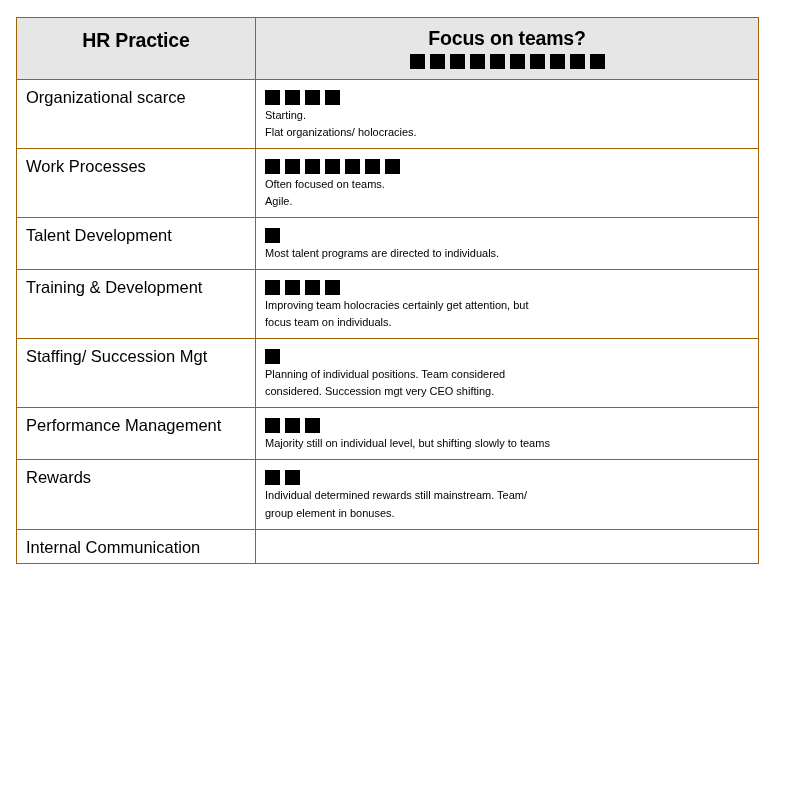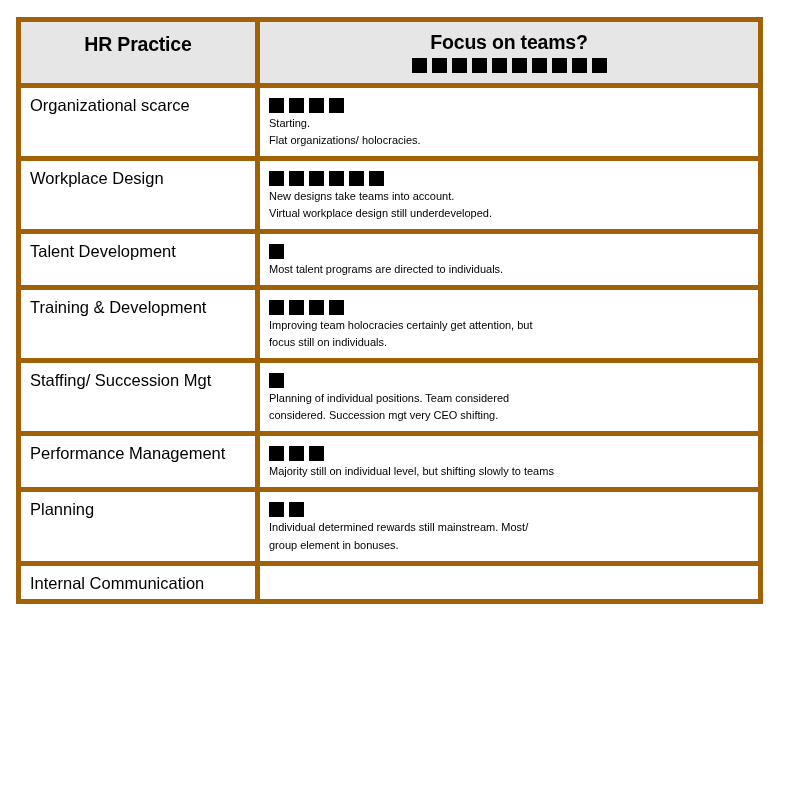--- a/index.html
+++ b/index.html
@@ -22,21 +22,21 @@
   }
   #hr-table {
     position: absolute;
     left: 16px;
     top: 17px;
     width: 742px;
     border-collapse: collapse;
     table-layout: fixed;
   }
   #hr-table td, #hr-table th {
-    border: 5px solid #a16207;
+    border: 1px solid #a16207;
     vertical-align: top;
     padding: 0;
   }
   col.col-practice { width: 239px; }
   col.col-focus    { width: 503px; }
 
   
   .hdr-cell {
     background: #e6e6e6;
     text-align: center;
@@ -114,62 +114,62 @@
     <tbody id="table-body">
         <tr>
           <td class="practice-cell">Organizational scarce</td>
           <td class="focus-cell">
             <div class="sq-row"><span class="sq"></span><span class="sq"></span><span class="sq"></span><span class="sq"></span></div>
             <div class="note-line">Starting.</div>
             <div class="note-line">Flat organizations/ holocracies.</div>
           </td>
         </tr>
         <tr>
-          <td class="practice-cell">Workplace Design</td>
+          <td class="practice-cell">Work Processes</td>
           <td class="focus-cell">
-            <div class="sq-row"><span class="sq"></span><span class="sq"></span><span class="sq"></span><span class="sq"></span><span class="sq"></span><span class="sq"></span></div>
-            <div class="note-line">New designs take teams into account.</div>
-            <div class="note-line">Virtual workplace design still underdeveloped.</div>
+            <div class="sq-row"><span class="sq"></span><span class="sq"></span><span class="sq"></span><span class="sq"></span><span class="sq"></span><span class="sq"></span><span class="sq"></span></div>
+            <div class="note-line">Often focused on teams.</div>
+            <div class="note-line">Agile.</div>
           </td>
         </tr>
         <tr>
           <td class="practice-cell">Talent Development</td>
           <td class="focus-cell">
             <div class="sq-row"><span class="sq"></span></div>
             <div class="note-line">Most talent programs are directed to individuals.</div>
           </td>
         </tr>
         <tr>
           <td class="practice-cell">Training &amp; Development</td>
           <td class="focus-cell">
             <div class="sq-row"><span class="sq"></span><span class="sq"></span><span class="sq"></span><span class="sq"></span></div>
             <div class="note-line">Improving team holocracies certainly get attention, but</div>
-            <div class="note-line">focus still on individuals.</div>
+            <div class="note-line">focus team on individuals.</div>
           </td>
         </tr>
         <tr>
           <td class="practice-cell">Staffing/ Succession Mgt</td>
           <td class="focus-cell">
             <div class="sq-row"><span class="sq"></span></div>
             <div class="note-line">Planning of individual positions. Team considered</div>
             <div class="note-line">considered. Succession mgt very CEO shifting.</div>
           </td>
         </tr>
         <tr>
           <td class="practice-cell">Performance Management</td>
           <td class="focus-cell">
             <div class="sq-row"><span class="sq"></span><span class="sq"></span><span class="sq"></span></div>
             <div class="note-line">Majority still on individual level, but shifting slowly to teams</div>
           </td>
         </tr>
         <tr>
-          <td class="practice-cell">Planning</td>
+          <td class="practice-cell">Rewards</td>
           <td class="focus-cell">
             <div class="sq-row"><span class="sq"></span><span class="sq"></span></div>
-            <div class="note-line">Individual determined rewards still mainstream. Most/</div>
+            <div class="note-line">Individual determined rewards still mainstream. Team/</div>
             <div class="note-line">group element in bonuses.</div>
           </td>
         </tr>
         <tr>
           <td class="practice-cell">Internal Communication</td>
           <td class="focus-cell"></td>
         </tr>
       </tbody>
   </table>
 

